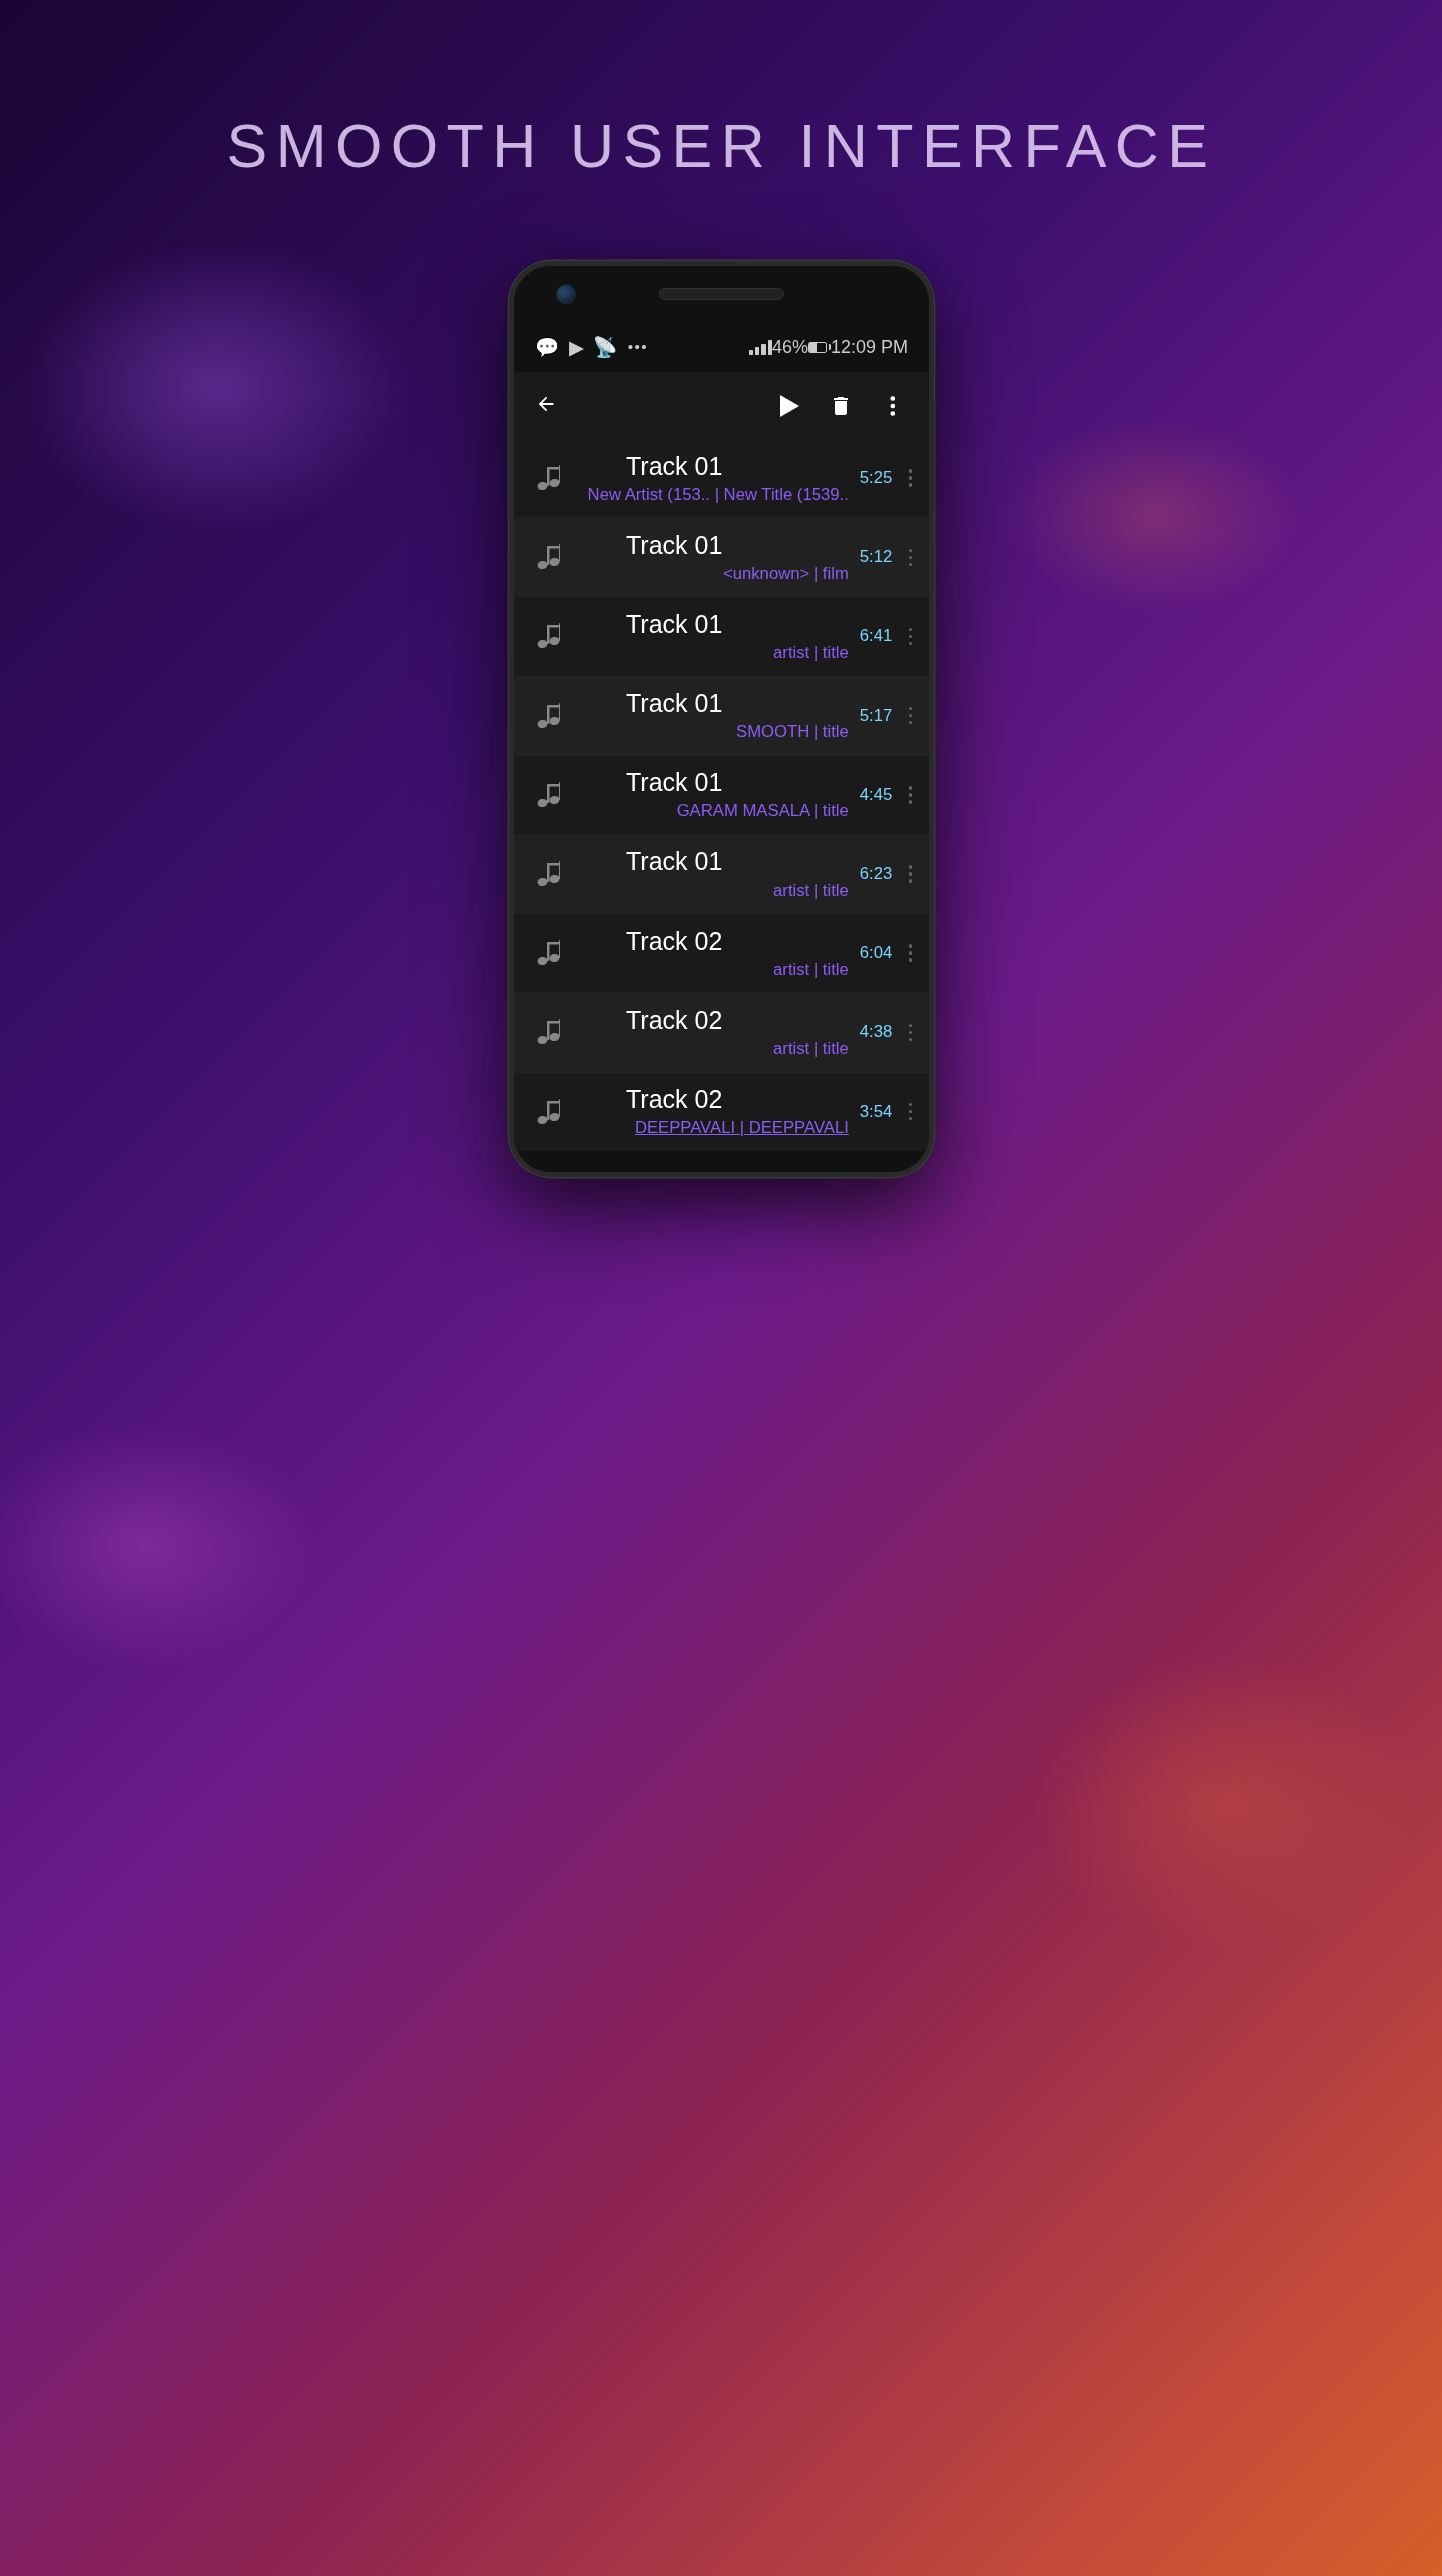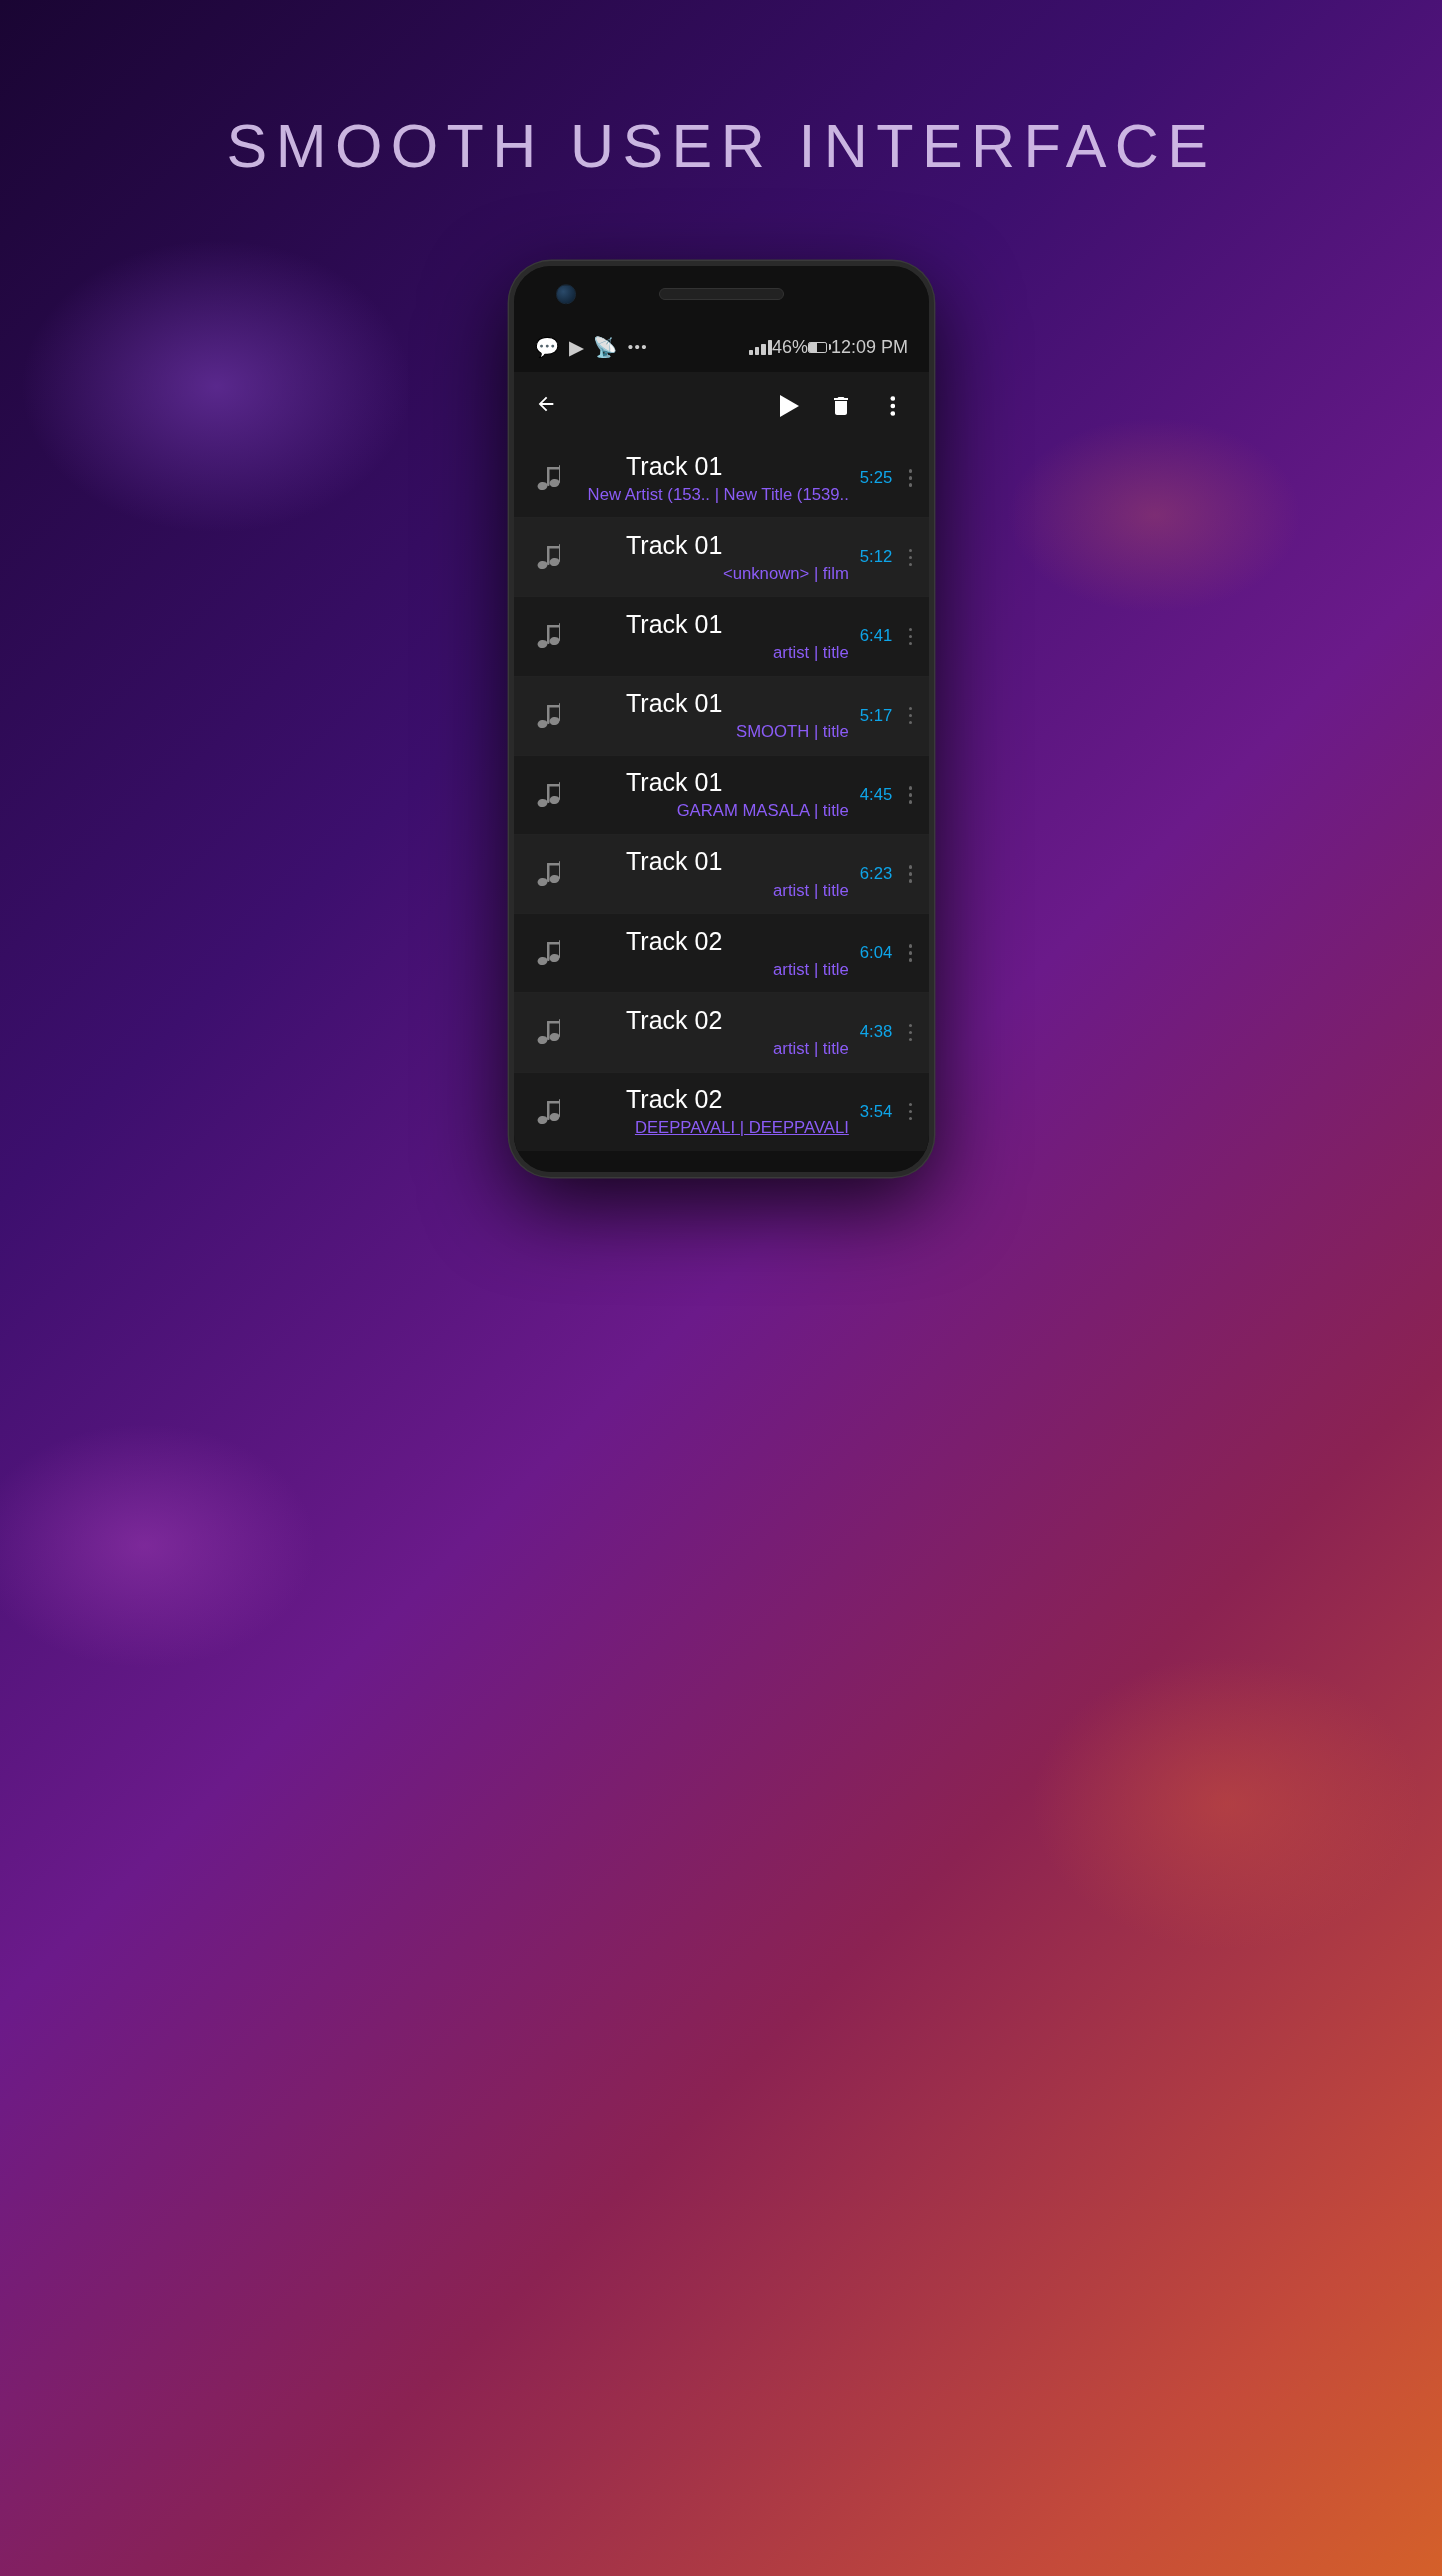--- a/index.html
+++ b/index.html
@@ -303,21 +303,21 @@
     .track-sub {
       color: #8b5cf6;
       font-size: 16.7px;
       white-space: nowrap;
       overflow: hidden;
       text-overflow: ellipsis;
       text-align: right;
     }
 
     .track-duration {
-      color: #0ea5e9;
+      color: #7dd3fc;
       font-size: 16.7px;
       flex-shrink: 0;
       margin-right: 11px;
     }
 
     .track-menu {
       color: #666;
       font-size: 19.5px;
       flex-shrink: 0;
       cursor: pointer;

